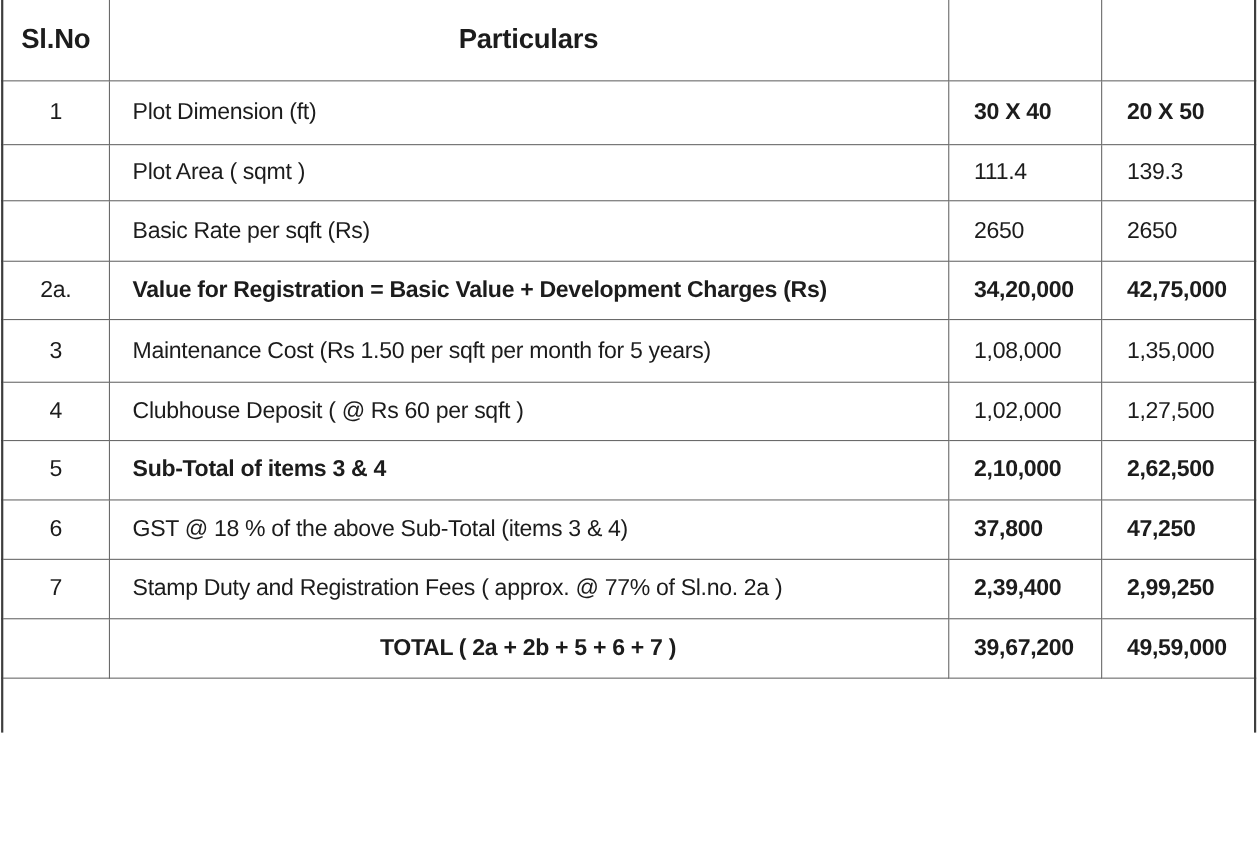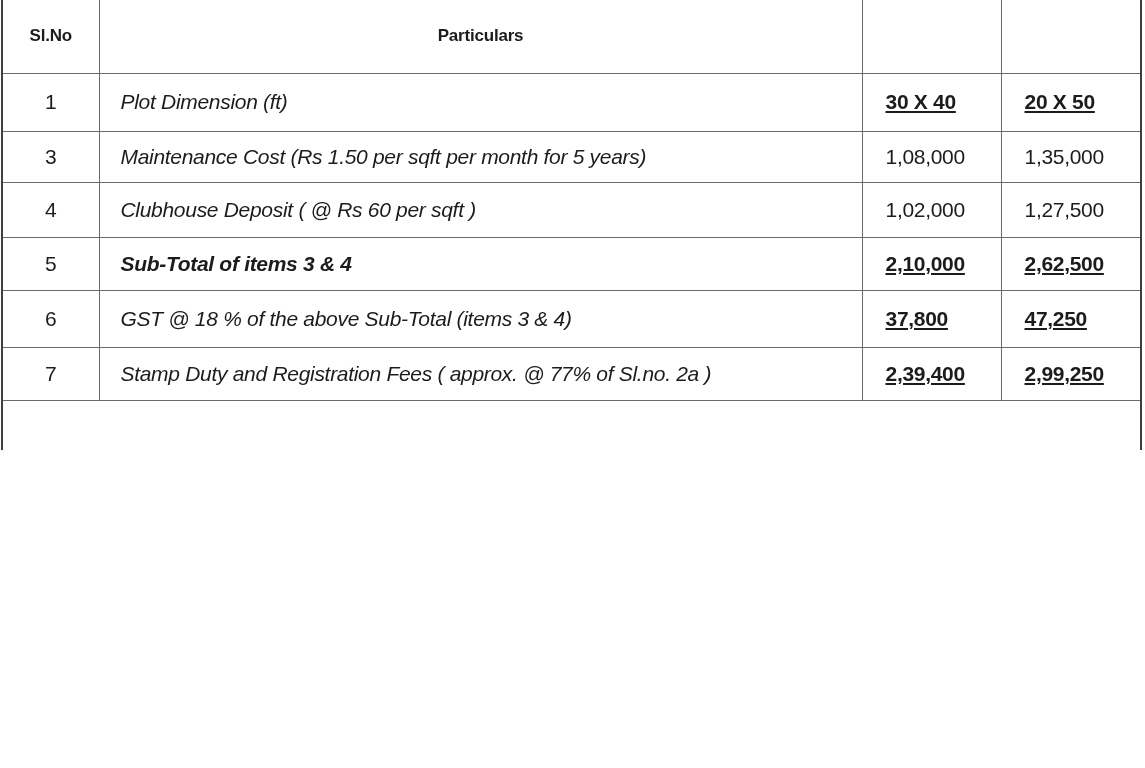--- a/index.html
+++ b/index.html
@@ -29,27 +29,27 @@
   col.c-v1{width:139px;}
   col.c-v2{width:140px;}
   th,td{
     border:1px solid var(--border-light);
     vertical-align:middle;
     overflow:hidden;
     white-space:nowrap;
   }
   thead th{border-top:none;}
   thead tr{height:73px;}
-  thead th{font-size:17px;font-weight:bold;text-align:center;letter-spacing:-0.2px;}
+  thead th{font-size:25px;font-weight:bold;text-align:center;letter-spacing:-0.2px;}
   tbody td{font-size:21px;letter-spacing:-0.3px;}
   td.slno{text-align:center;}
-  td.part{text-align:left;padding-left:21px;font-style:italic;}
+  td.part{text-align:left;padding-left:21px;}
   td.val{text-align:left;padding-left:23px;}
   tr.bp td.part{font-weight:bold;}
-  tr.bv td.val{font-weight:bold;text-decoration:underline;}
+  tr.bv td.val{font-weight:bold;}
   tr.center td.part{text-align:center;padding-left:0;}
   
   tbody tr:nth-child(1){height:58px;}
   tbody tr:nth-child(2){height:51px;}
   tbody tr:nth-child(3){height:55px;}
   tbody tr:nth-child(4){height:53px;}
   tbody tr:nth-child(5){height:57px;}
   tbody tr:nth-child(6){height:53px;}
   tbody tr:nth-child(7){height:54px;}
   tbody tr:nth-child(8){height:54px;}
@@ -80,20 +80,38 @@
       </tr>
     </thead>
     <tbody id="table-body">
         <tr class="bv">
     <td class="slno">1</td>
     <td class="part">Plot Dimension (ft)</td>
     <td class="val">30 X 40</td>
     <td class="val">20 X 50</td>
   </tr>
         <tr>
+    <td class="slno"></td>
+    <td class="part">Plot Area ( sqmt )</td>
+    <td class="val">111.4</td>
+    <td class="val">139.3</td>
+  </tr>
+        <tr>
+    <td class="slno"></td>
+    <td class="part">Basic Rate per sqft (Rs)</td>
+    <td class="val">2650</td>
+    <td class="val">2650</td>
+  </tr>
+        <tr class="bp bv">
+    <td class="slno">2a.</td>
+    <td class="part">Value for Registration = Basic Value + Development Charges (Rs)</td>
+    <td class="val">34,20,000</td>
+    <td class="val">42,75,000</td>
+  </tr>
+        <tr>
     <td class="slno">3</td>
     <td class="part">Maintenance Cost (Rs 1.50 per sqft per month for 5 years)</td>
     <td class="val">1,08,000</td>
     <td class="val">1,35,000</td>
   </tr>
         <tr>
     <td class="slno">4</td>
     <td class="part">Clubhouse Deposit ( @ Rs 60 per sqft )</td>
     <td class="val">1,02,000</td>
     <td class="val">1,27,500</td>
@@ -109,20 +127,26 @@
     <td class="part">GST @ 18 % of the above Sub-Total (items 3 &amp; 4)</td>
     <td class="val">37,800</td>
     <td class="val">47,250</td>
   </tr>
         <tr class="bv">
     <td class="slno">7</td>
     <td class="part">Stamp Duty and Registration Fees ( approx. @ 77% of Sl.no. 2a )</td>
     <td class="val">2,39,400</td>
     <td class="val">2,99,250</td>
   </tr>
+        <tr class="bp bv center">
+    <td class="slno"></td>
+    <td class="part">TOTAL  ( 2a + 2b + 5 + 6 + 7 )</td>
+    <td class="val">39,67,200</td>
+    <td class="val">49,59,000</td>
+  </tr>
       </tbody>
     <tfoot>
       <tr>
         <td class="filler" colspan="4"></td>
       </tr>
     </tfoot>
   </table>
 </div>
 
 </body></html>

